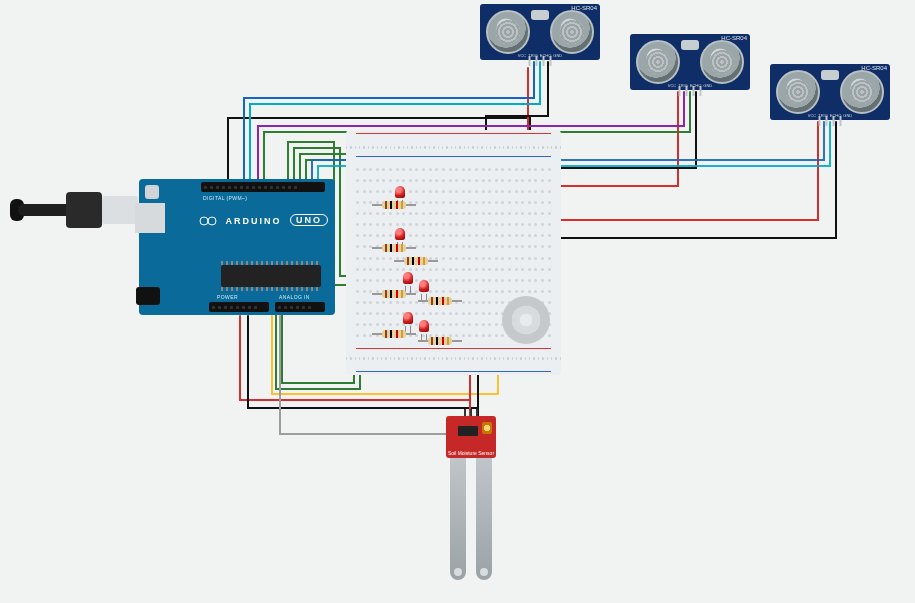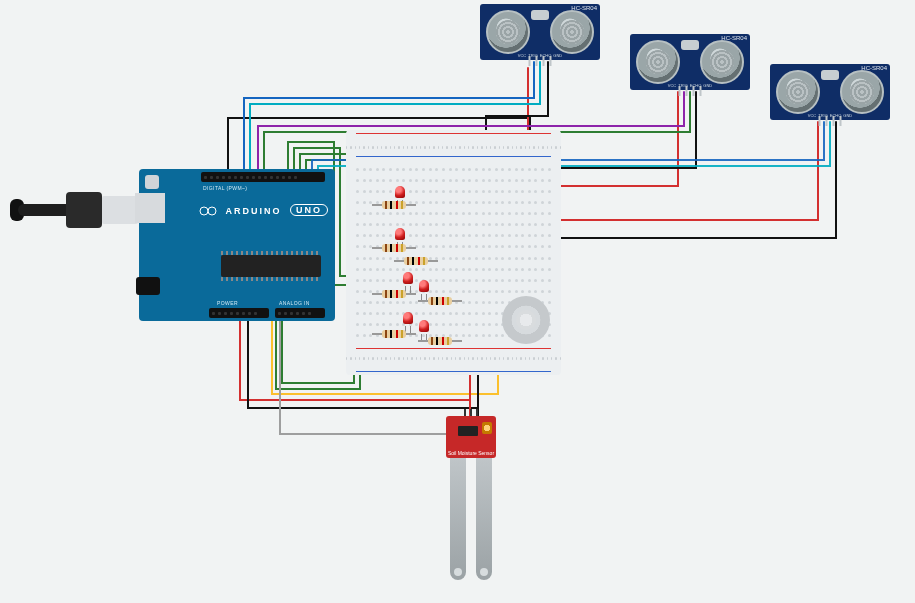--- a/index.html
+++ b/index.html
@@ -1,20 +1,20 @@
 <!DOCTYPE html>
 <html><head>
 <meta charset="utf-8">
 <style>
   html,body{margin:0;padding:0;}
   body{background:#f1f3f3;width:915px;height:603px;overflow:hidden;position:relative;font-family:Arial,Helvetica,sans-serif;}
   svg{position:absolute;left:0;top:0;}
 
   
-  .uno{position:absolute;left:139px;top:169px;width:196px;height:152px;}
+  .uno{position:absolute;left:139px;top:179px;width:196px;height:136px;}
   .uno-pcb{position:absolute;inset:0;background:#0a6a9a;border-radius:4px;}
   .uno-reset{position:absolute;left:6px;top:6px;width:14px;height:14px;background:#d0d4d8;border-radius:3px;}
   .uno-usb{position:absolute;left:-4px;top:24px;width:30px;height:30px;background:#d7dadd;}
   .uno-pwr{position:absolute;left:-3px;top:108px;width:24px;height:18px;background:#111;border-radius:3px;}
   .uno-hdr{position:absolute;height:10px;background:#111;border-radius:2px;display:flex;align-items:center;}
   .uno-hdr.top{top:3px;}
   .uno-hdr.bot{bottom:3px;}
   .hdr-pin{width:3px;height:3px;background:#333;margin-left:3px;border-radius:1px;}
   .uno-chip{position:absolute;left:82px;top:86px;width:100px;height:22px;background:#222;border-radius:2px;}
   .uno-chip::before,.uno-chip::after{content:"";position:absolute;left:0;right:0;height:4px;background:repeating-linear-gradient(90deg,#888 0 2px,transparent 2px 5px);}

